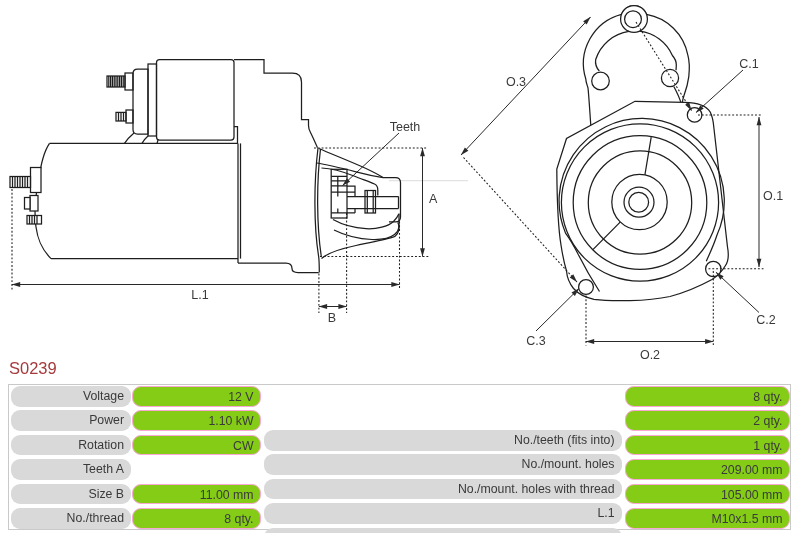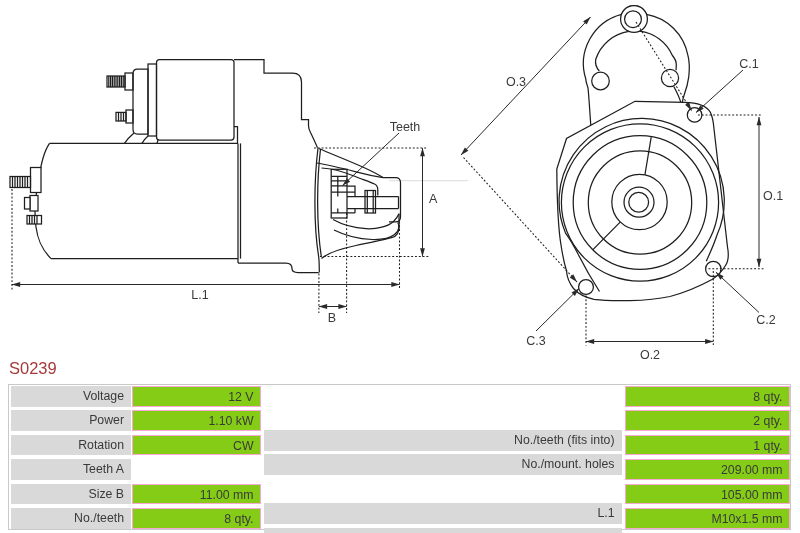--- a/index.html
+++ b/index.html
@@ -1,20 +1,20 @@
 <!DOCTYPE html>
 <html><head>
 <meta charset="utf-8">
 <style>
   html,body{margin:0;padding:0;background:#fff;width:800px;height:533px;overflow:hidden;}
   body{font-family:"Liberation Sans", sans-serif;position:relative;}
   #code{position:absolute;left:9px;top:359px;font-size:16.5px;color:#a53a3c;}
   #tbl{position:absolute;left:8px;top:384px;width:781px;height:144px;border:1px solid #c9c9c9;background:#fff;}
   .row{position:absolute;left:0;width:100%;height:20.5px;}
-  .cell{position:absolute;top:0;height:20.5px;font-size:12.3px;color:#3a3a3a;line-height:20.5px;text-align:right;box-sizing:border-box;}
+  .cell{position:absolute;top:0;height:20.5px;font-size:12.3px;color:#3a3a3a;line-height:20.5px;text-align:right;box-sizing:border-box;border-radius:9px;}
   .lab{background:#d9d9d9;padding-right:7px;}
   .val{background:#84cc16;border:1px solid #f9a8d4;padding-right:6px;}
   .c1{left:2px;width:120px;}
   .c2{left:122.5px;width:129px;}
   .c3{left:254.5px;width:358px;margin-top:44px;}
   .c4{left:615.5px;width:165px;}
 </style>
 </head>
 <body>
 <svg width="800" height="382" viewBox="0 0 800 382" style="position:absolute;left:0;top:0;">
@@ -169,32 +169,33 @@
   </div>
   <div class="row" style="top:25.45px;">
     <div class="cell lab c1">Power</div>
       <div class="cell val c2">1.10 kW</div>
     <div class="cell lab c3">No./mount. holes</div>
       <div class="cell val c4">2 qty.</div>
   </div>
   <div class="row" style="top:49.9px;">
     <div class="cell val c2">CW</div>
       <div class="cell lab c1">Rotation</div>
+    <div class="cell lab c3">No./mount. holes with thread</div>
       <div class="cell val c4">1 qty.</div>
   </div>
   <div class="row" style="top:74.35px;">
     <div class="cell lab c1">Teeth A</div>
     <div class="cell lab c3">L.1</div>
       <div class="cell val c4">209.00 mm</div>
   </div>
   <div class="row" style="top:98.8px;">
     <div class="cell lab c1">Size B</div>
       <div class="cell val c2">11.00 mm</div>
     <div class="cell lab c3">O.1</div>
       <div class="cell val c4">105.00 mm</div>
   </div>
   <div class="row" style="top:123.25px;">
-    <div class="cell lab c1">No./teeth</div>
+    <div class="cell lab c1">No./thread</div>
       <div class="cell val c2">8 qty.</div>
     <div class="cell lab c3">C.2</div>
       <div class="cell val c4">M10x1.5 mm</div>
   </div>
 </div>
 
 </body></html>

